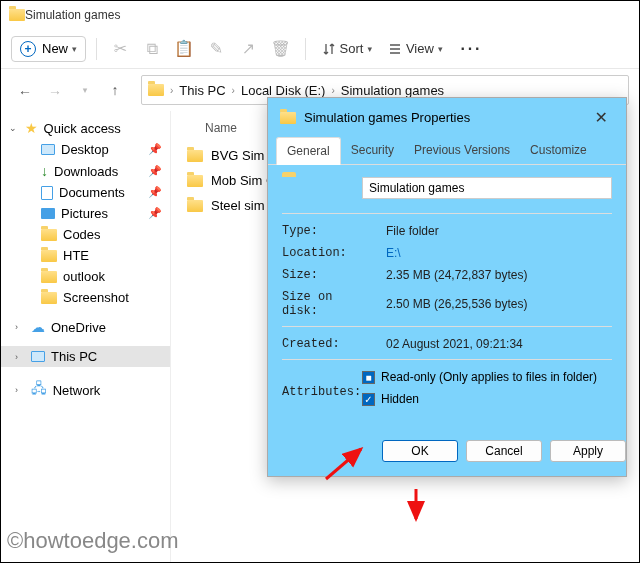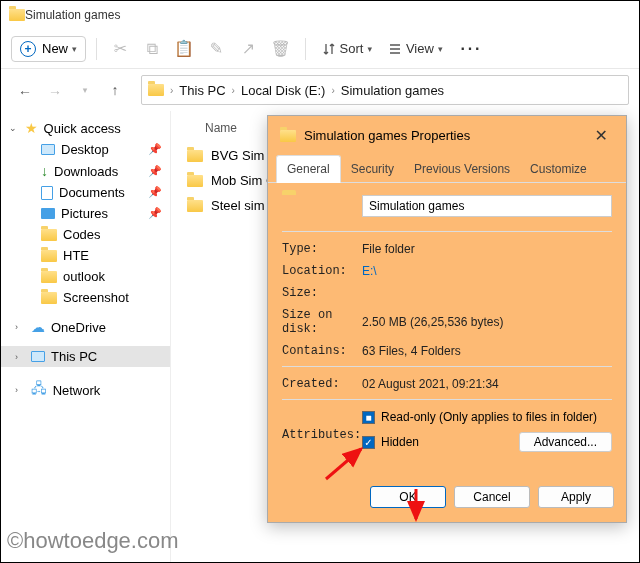--- a/index.html
+++ b/index.html
@@ -52,39 +52,39 @@
   .ico-star { color:#f9c846; font-size:14px; }
   .ico-desktop { width:14px; height:11px; border:1.5px solid #45a0e6; border-radius:1px; position:relative; background:#cde8fb; }
   .ico-download { color:#2e8b2e; font-size:14px; font-weight:bold; }
   .ico-doc { width:12px; height:14px; background:#fff; border:1.5px solid #45a0e6; border-radius:1px; }
   .ico-pic { width:14px; height:11px; background:#45a0e6; border-radius:1px; }
   .ico-cloud { color:#45a0e6; font-size:14px; }
   .ico-pc { width:14px; height:11px; border:1.5px solid #45a0e6; background:#cde8fb; border-radius:1px; }
   .ico-net { color:#45a0e6; font-size:14px; }
 
   
-  .dialog { position:absolute; left:266px; top:114px; width:360px; background:#fdba74; border:1px solid #aaa; box-shadow:0 4px 16px rgba(0,0,0,0.25); }
+  .dialog { position:absolute; left:266px; top:96px; width:360px; background:#7dd3fc; border:1px solid #aaa; box-shadow:0 4px 16px rgba(0,0,0,0.25); }
   .dlg-title { display:flex; align-items:center; padding:8px 12px; font-size:13px; }
   .dlg-title .close { margin-left:auto; font-size:16px; cursor:pointer; color:#333; padding:2px 6px; }
-  .tabs { display:flex; border-bottom:1px solid #ddd; padding:0 8px;align-items:center; }
+  .tabs { display:flex; border-bottom:1px solid #ddd; padding:0 8px; }
   .tab { padding:6px 10px; font-size:12px; color:#444; cursor:pointer; }
   .tab.active { background:#fff; border:1px solid #ddd; border-bottom:1px solid #fff; margin-bottom:-1px; border-radius:3px 3px 0 0; }
   .dlg-body { padding:12px 14px 8px; font-size:12px; }
   .dlg-row { display:flex; align-items:center; margin-bottom:8px; }
   .dlg-row.top { align-items:flex-start; margin-bottom:14px; }
   .dlg-label { width:80px; color:#222;font-family:Liberation Mono, monospace; }
-  .dlg-val { flex:1; color:#222; }
+  .dlg-val { flex:1; color:#222;margin-left:24px; }
   .dlg-input { flex:1; border:1px solid #ccc; padding:3px 6px; font-size:12px; }
   .dlg-hr { border:none; border-top:1px solid #ddd; margin:6px 0 10px; }
   .dlg-link { color:#0067c0; cursor:pointer; }
   .attr-row { display:flex; align-items:center; margin-bottom:8px; gap:6px; }
   .cb { width:13px; height:13px; border:1px solid #666; background:#0067c0; display:flex; align-items:center; justify-content:center; color:#fff; font-size:10px; }
   .cb.square { background:#0067c0; }
   .adv-btn { border:1px solid #ccc; background:#fdfdfd; padding:2px 14px; font-size:12px; border-radius:3px; cursor:pointer; margin-left:auto; }
-  .dlg-actions { display:flex; justify-content:flex-end; gap:8px; padding:10px 12px 14px; }
+  .dlg-actions { display:flex; justify-content:flex-end; gap:8px; padding:10px 0 14px; }
   .dlg-btn { border:1px solid #bbb; background:#fdfdfd; width:76px; padding:3px 0; font-size:12px; border-radius:3px; cursor:pointer; text-align:center; }
   .dlg-btn.ok { border-color:#0067c0; }
   
   
   .arrow { position:absolute; pointer-events:none; }
   .arrow svg { overflow:visible; }
   
   .watermark { position:absolute; left:6px; bottom:8px; font-size:22px; color:#888; }
 </style>
 </head>
@@ -243,46 +243,42 @@
     <div class="dlg-row">
         <span class="dlg-label">Type:</span>
         <span class="dlg-val">File folder</span>
       </div>
     <div class="dlg-row">
         <span class="dlg-label">Location:</span>
         <span class="dlg-val dlg-link">E:\</span>
       </div>
     <div class="dlg-row">
         <span class="dlg-label">Size:</span>
+        <span class="dlg-val">2.35 MB (24,72,837 bytes)</span>
       </div>
     <div class="dlg-row">
         <span class="dlg-label">Size on disk:</span>
         <span class="dlg-val">2.50 MB (26,25,536 bytes)</span>
-      </div>
-    <div class="dlg-row">
-        <span class="dlg-label">Contains:</span>
-        <span class="dlg-val">63 Files, 4 Folders</span>
       </div>
     <hr class="dlg-hr">
     <div class="dlg-row">
         <span class="dlg-label">Created:</span>
         <span class="dlg-val">02 August 2021, 09:21:34</span>
       </div>
     <hr class="dlg-hr">
     <div class="dlg-row" style="align-items:center">
       <span class="dlg-label">Attributes:</span>
       <div style="flex:1">
         <div class="attr-row">
           <span class="cb square">■</span>
           <span>Read-only (Only applies to files in folder)</span>
         </div>
         <div class="attr-row">
           <span class="cb">✓</span>
           <span>Hidden</span>
-          <button class="adv-btn">Advanced...</button>
         </div>
       </div>
     </div>
   </div>
   <div class="dlg-actions">
     <div class="dlg-btn ok">OK</div>
     <div class="dlg-btn">Cancel</div>
     <div class="dlg-btn">Apply</div>
   </div>
 </div>

